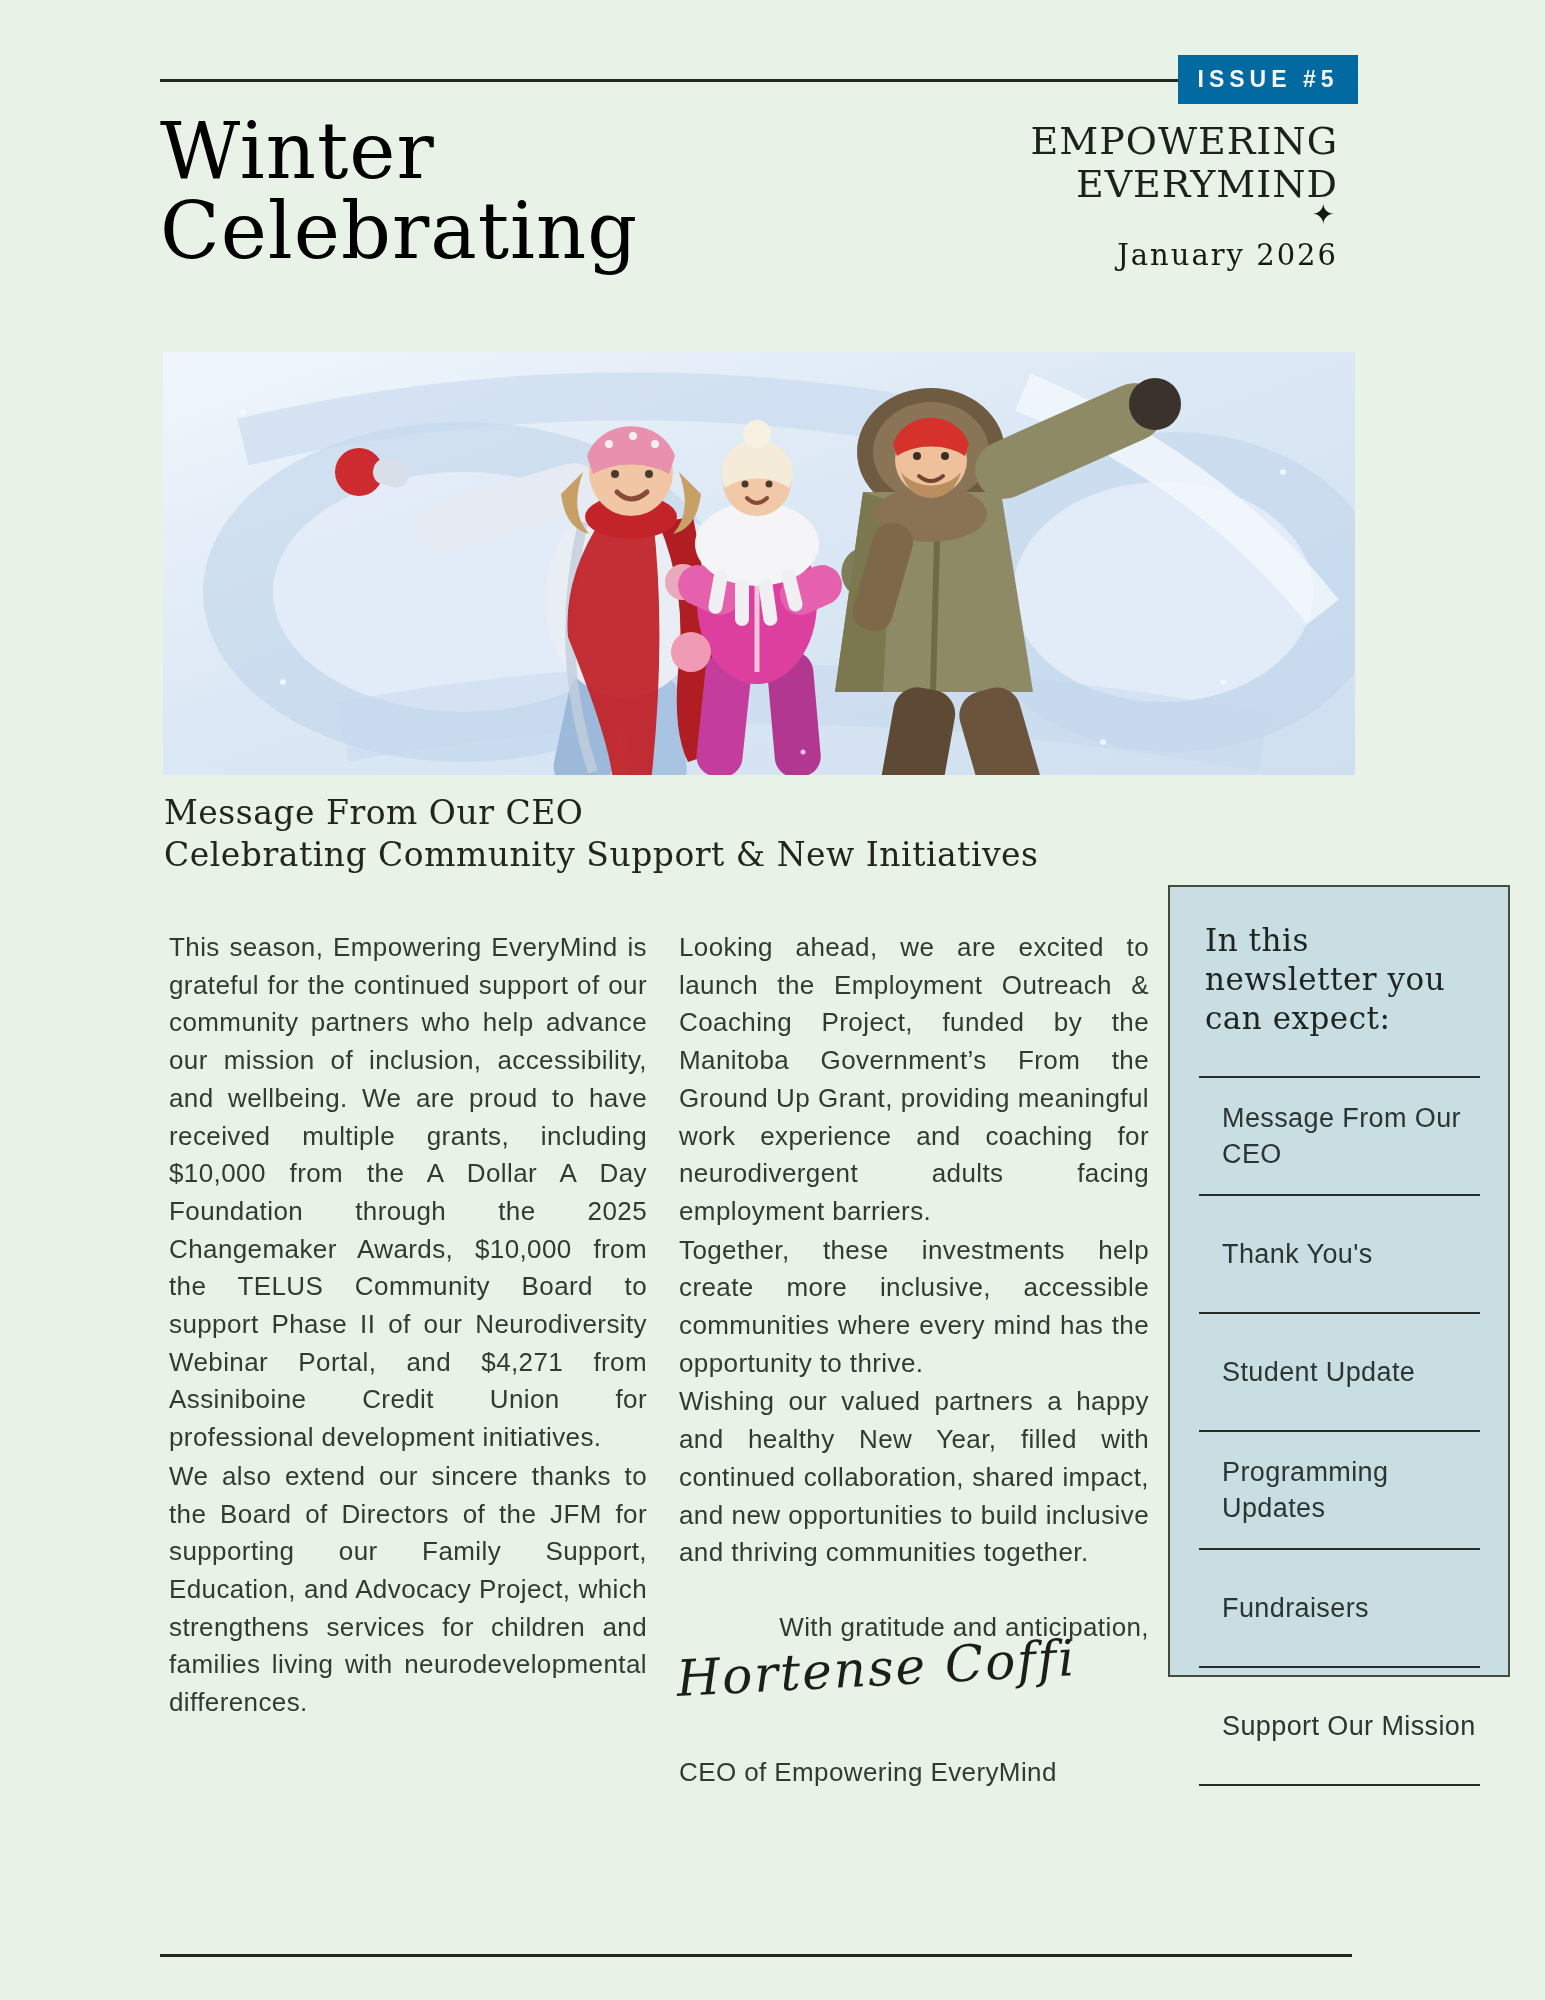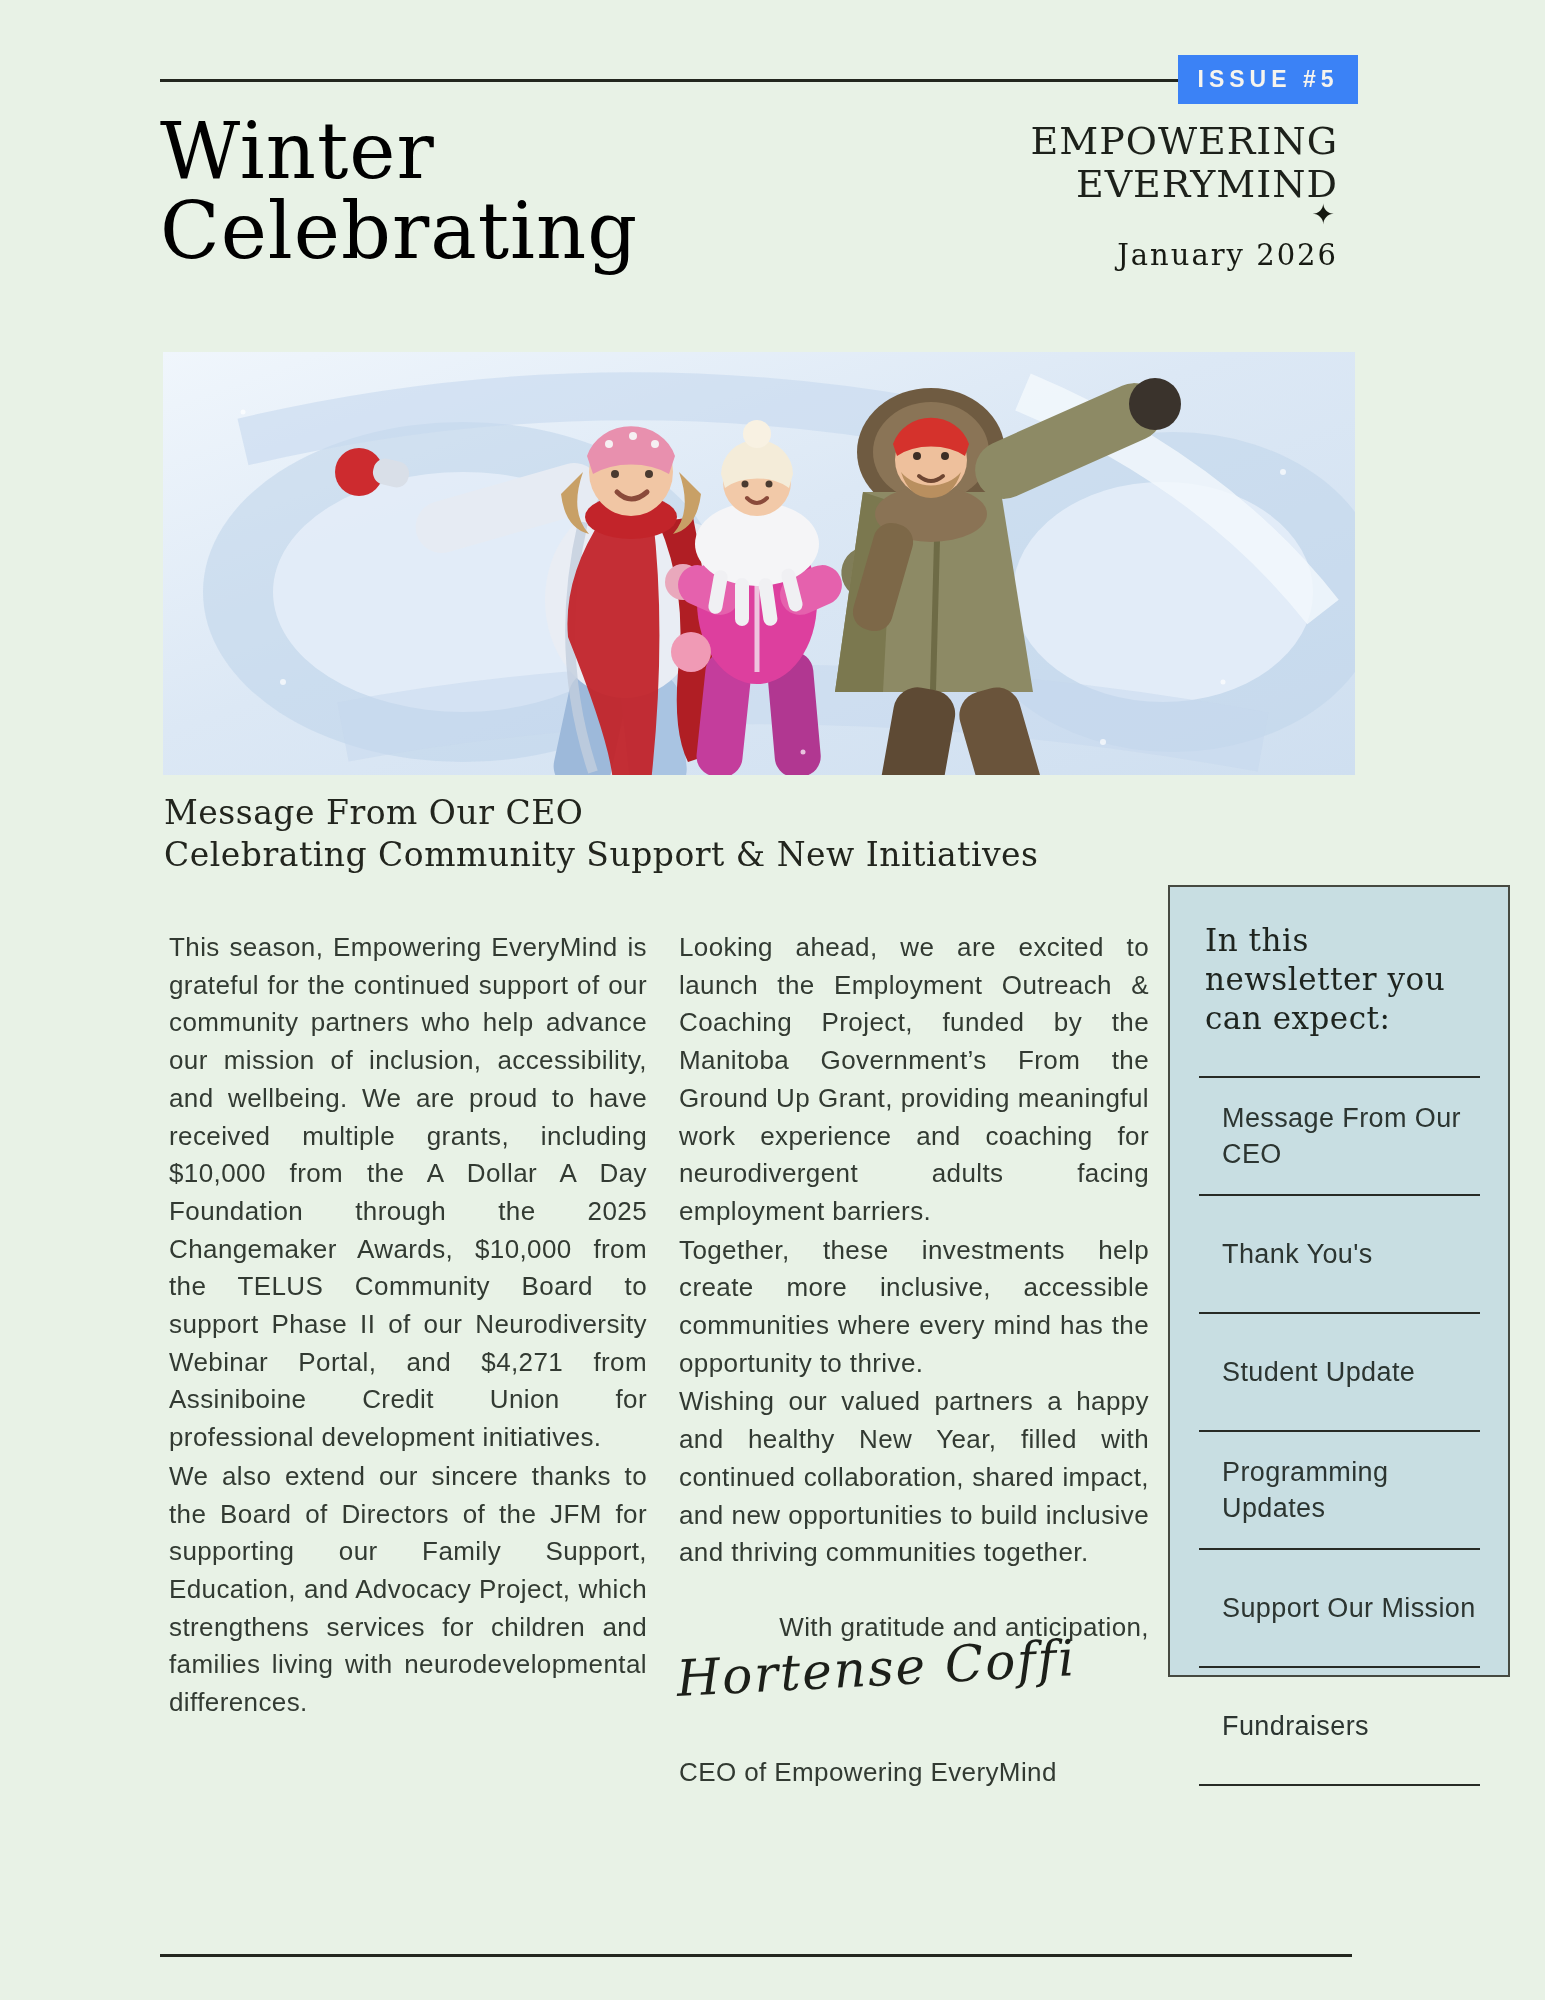--- a/index.html
+++ b/index.html
@@ -5,21 +5,21 @@
   * { margin:0; padding:0; box-sizing:border-box; }
   body { background:#e8f2e6; font-family:"Liberation Sans", sans-serif; }
   .page {
     position:relative; width:1545px; height:2000px;
     background:#e8f2e6; overflow:hidden;
   }
   
   .top-line { position:absolute; left:160px; top:79px; width:1018px; height:3px; background:#23271f; }
   .issue-badge {
     position:absolute; left:1178px; top:55px; width:180px; height:49px;
-    background:#3b82f6; display:flex; align-items:center; justify-content:center;
+    background:#0369a1; display:flex; align-items:center; justify-content:center;
   }
   .issue-badge span {
     color:#f6f4ee; font-size:23px; font-weight:bold; letter-spacing:5px;
   }
   .main-title {
     position:absolute; left:160px; top:112px;
     font-family:"DejaVu Serif", serif; font-weight:normal;
     font-size:78px; line-height:1.02; color:#000000; letter-spacing:1px;
   }
   .main-title span { display:block; }
@@ -241,21 +241,21 @@
       <div class="sb-item">
         <span class="label">Thank You's</span>
       </div>
       <div class="sb-item">
         <span class="label">Student Update</span>
       </div>
       <div class="sb-item">
         <span class="label">Programming Updates</span>
       </div>
       <div class="sb-item">
+        <span class="label">Fundraisers</span>
+      </div>
+      <div class="sb-item">
         <span class="label">Support Our Mission</span>
-      </div>
-      <div class="sb-item">
-        <span class="label">Fundraisers</span>
       </div>
     </div>
   </aside>
 
 </div>
 
 </body></html>

